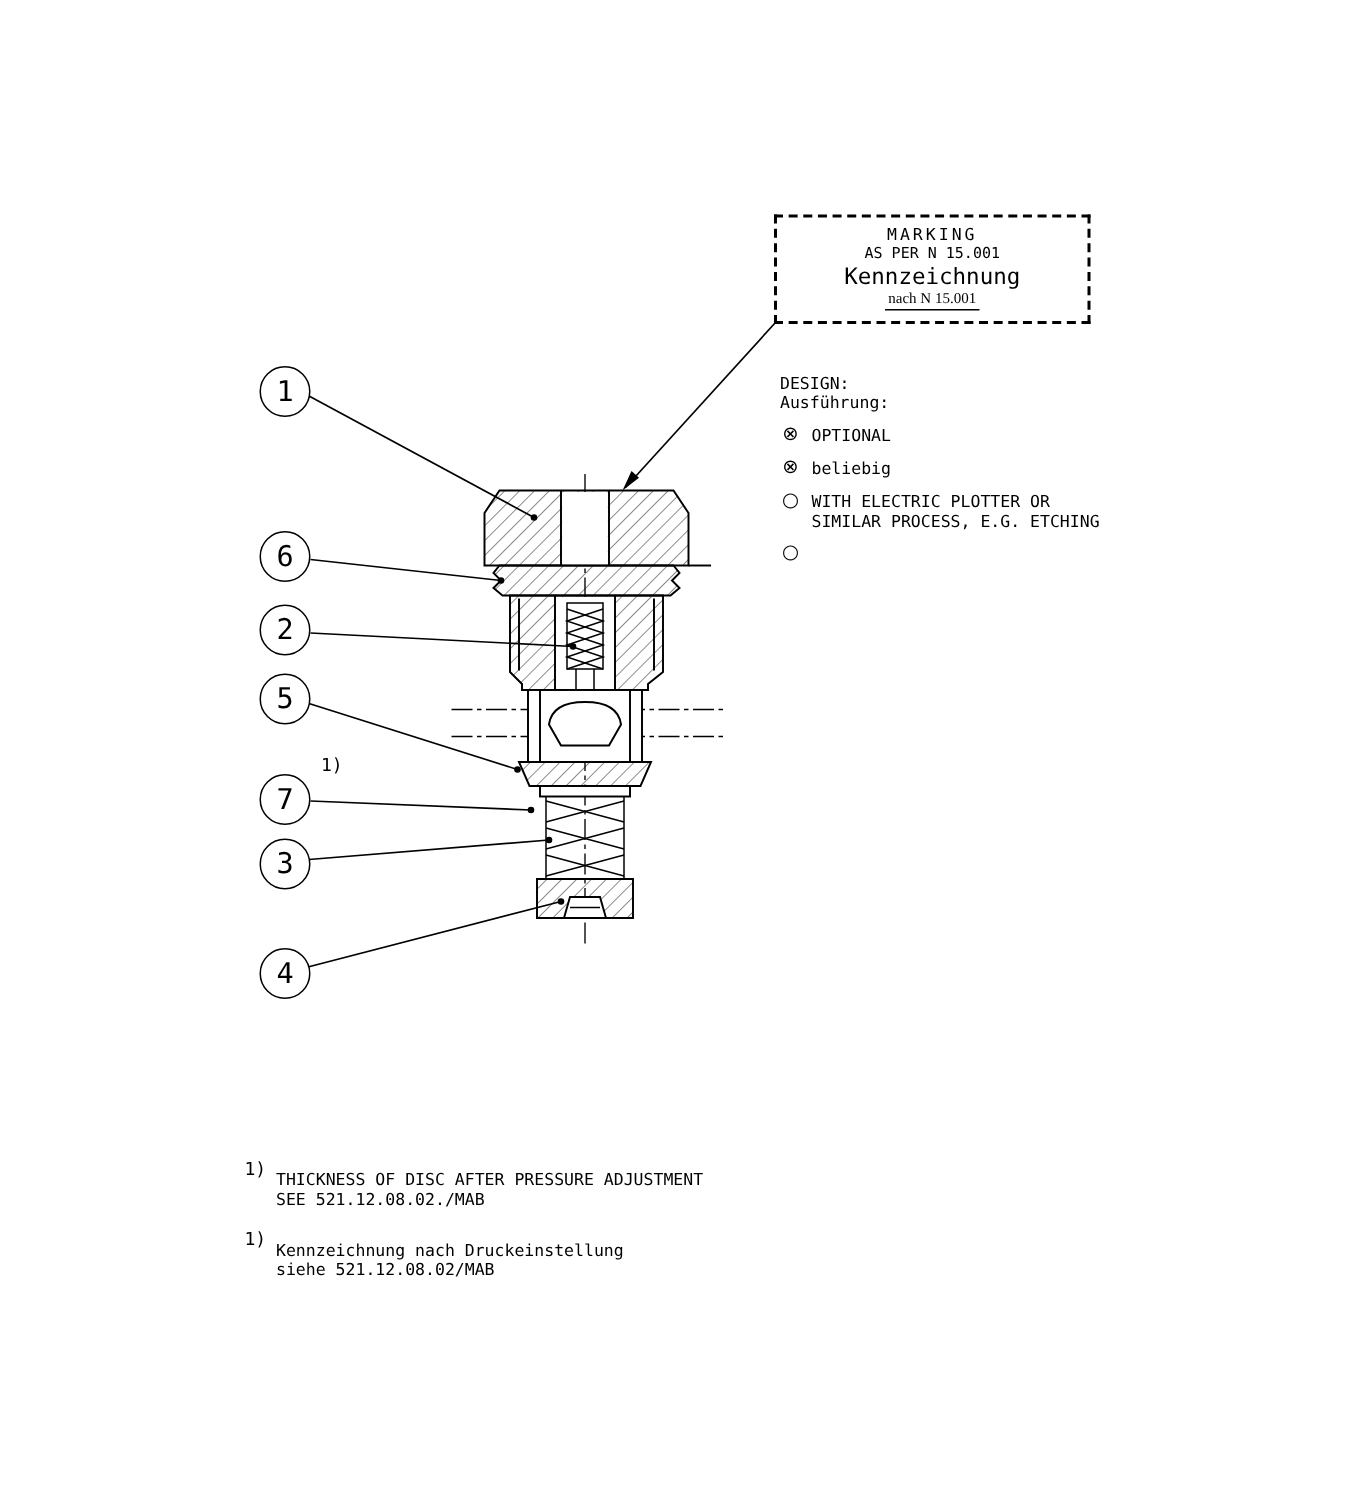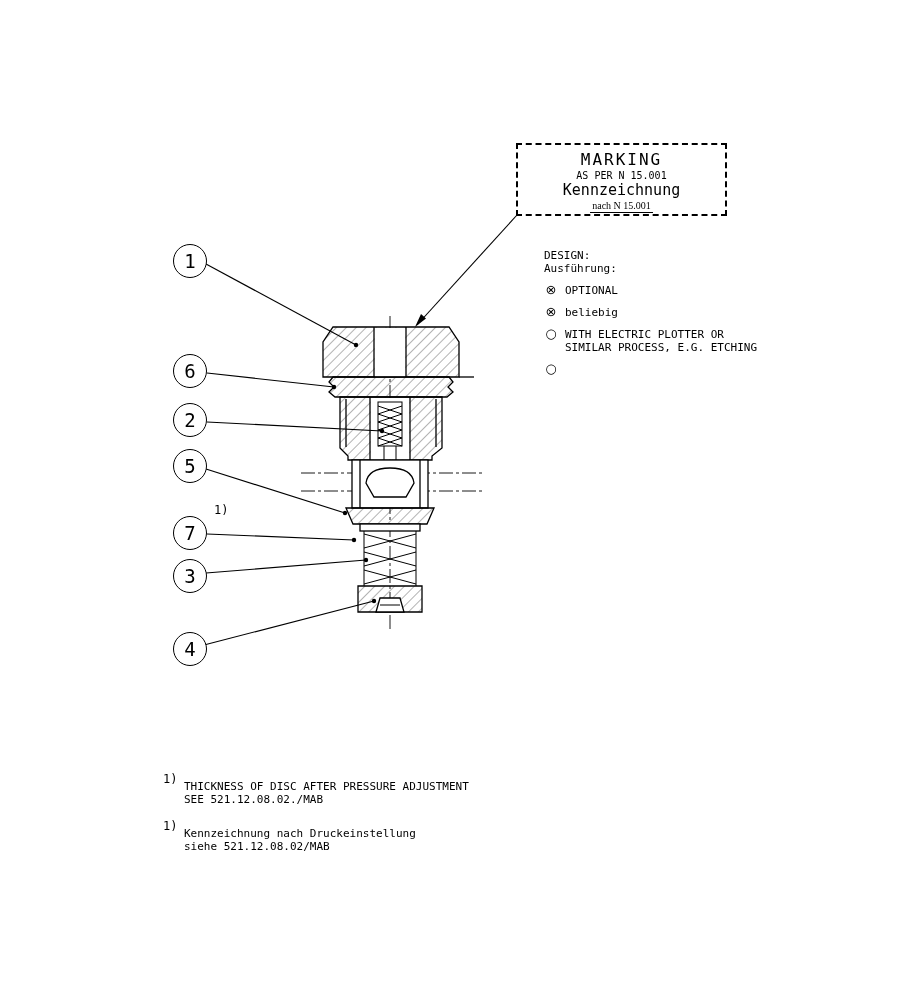--- a/index.html
+++ b/index.html
@@ -33,30 +33,30 @@
 
   
   .marking-box {
     position:absolute;
     left:516px; top:143px;
     width:211px; height:73px;
     border:2px dashed #000;
     text-align:center;
     padding-top:5px;
   }
-  .marking-title   { font-size:16px; letter-spacing:2px; }
+  .marking-title   { font-size:11px; letter-spacing:2px; }
   .marking-sub     { font-size:10px; margin-top:1px; }
   .marking-title-de{ font-size:15px; margin-top:0; }
   .marking-sub-de  { font-size:10px; margin-top:1px;font-family:Liberation Serif, serif; }
   .marking-sub-de span { border-bottom:1px solid #000; padding:0 2px 1px 2px; display:inline-block; }
 
   
   .design-notes {
     position:absolute;
-    left:544px; top:249px;
+    left:520px; top:249px;
     width:250px;
     font-size:11px; line-height:13px;
   }
   .design-title { display:block; }
   .opt-row {
     display:flex;
     align-items:flex-start;
     margin-top:9px;
     gap:7px;
   }

